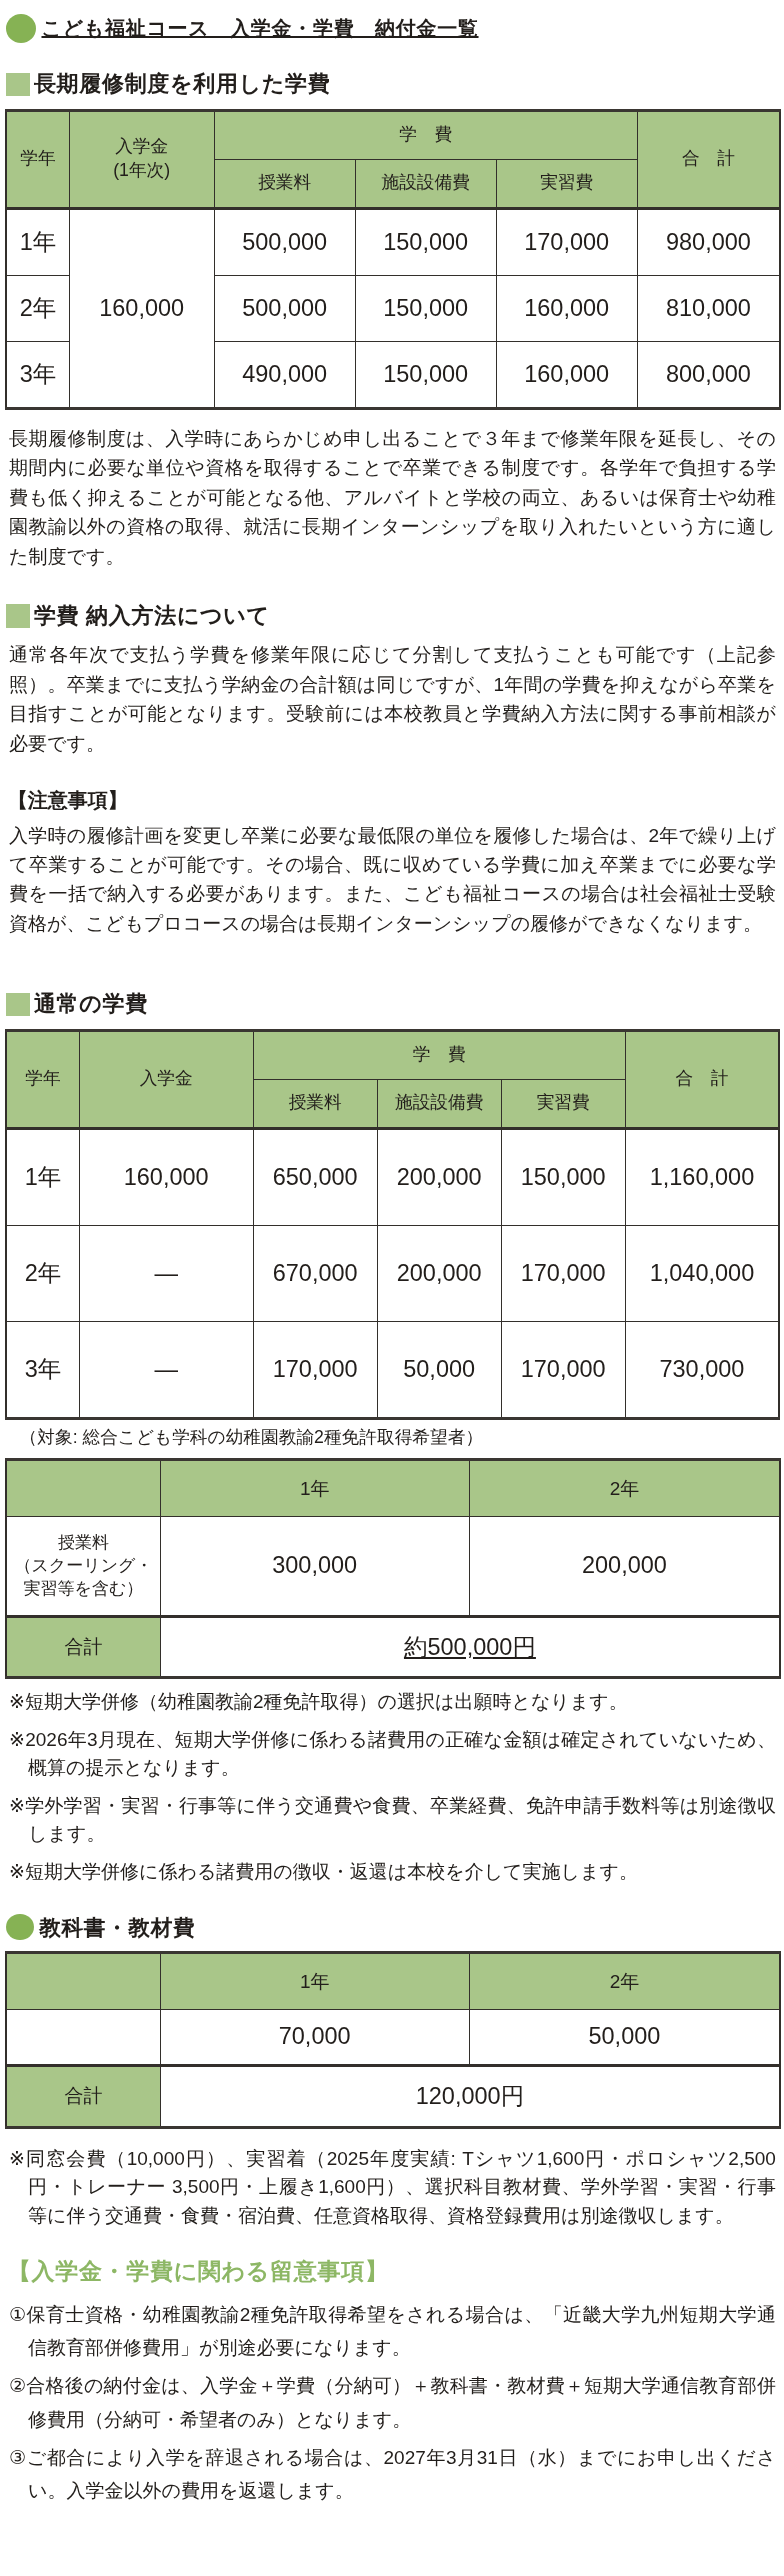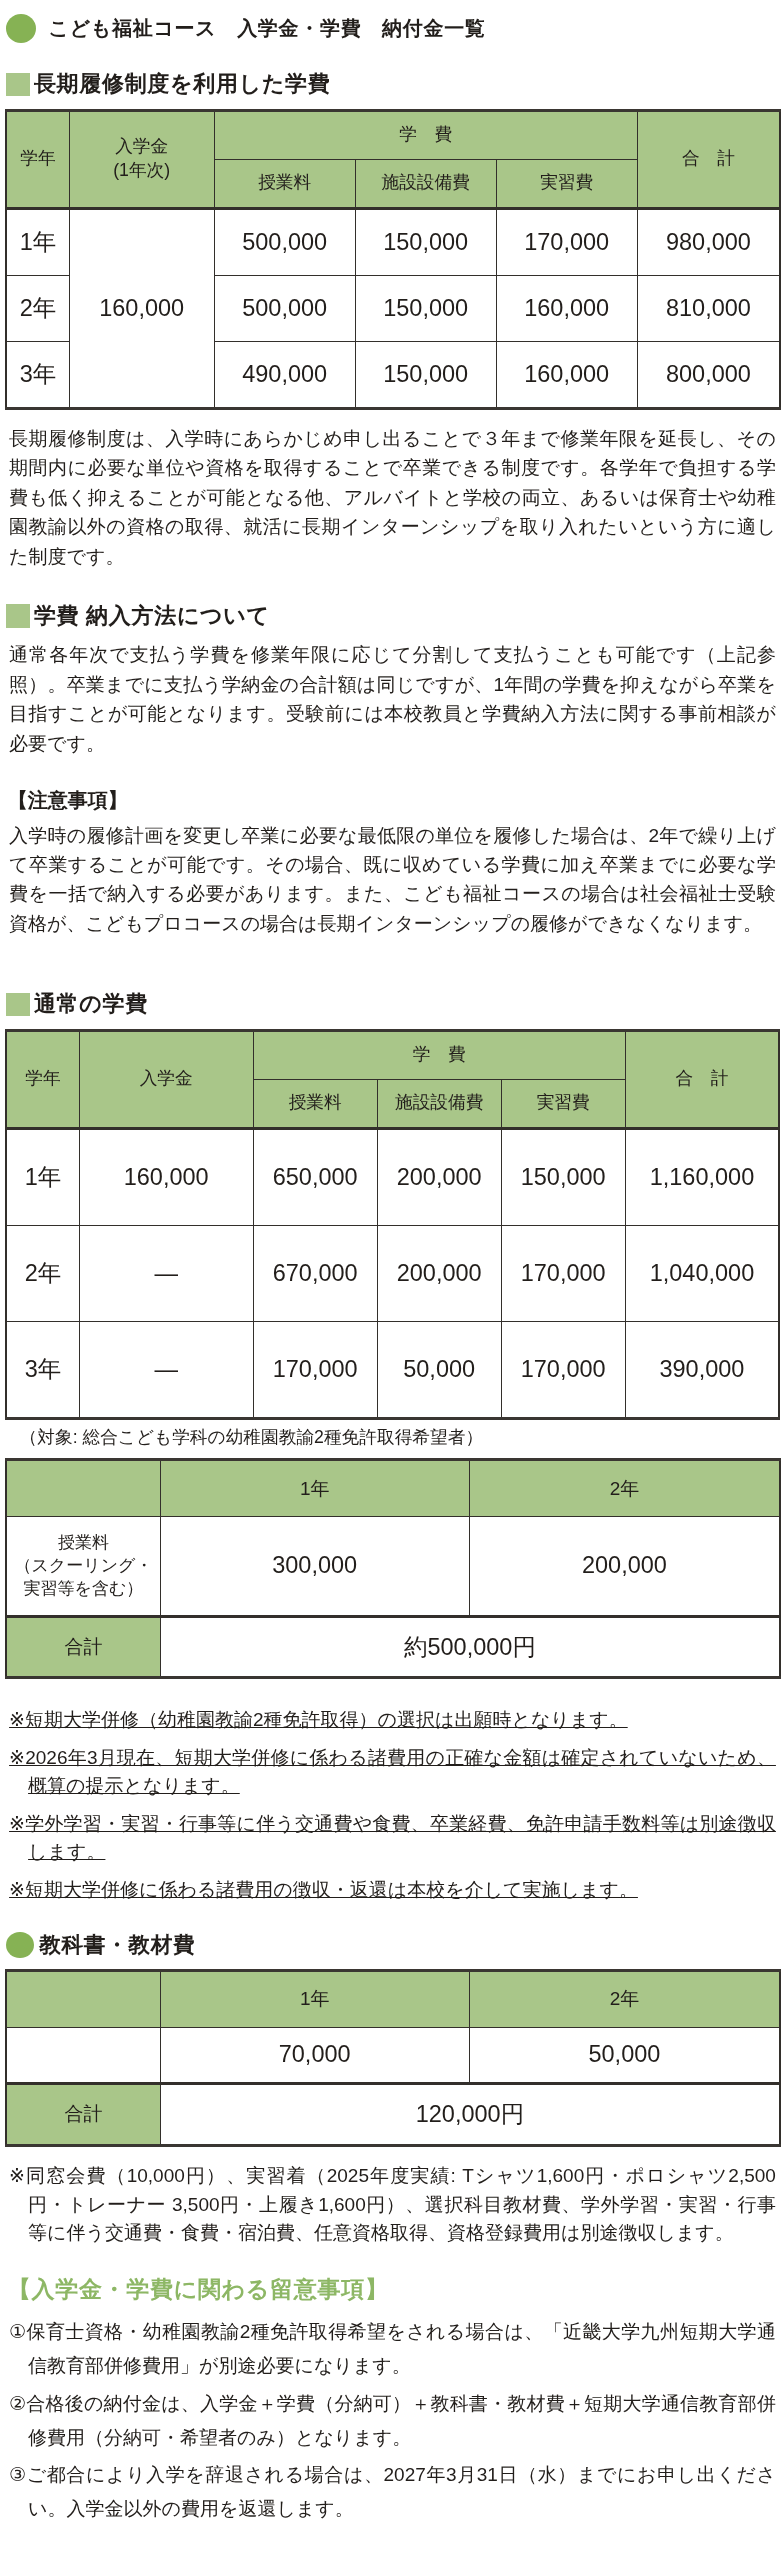--- a/index.html
+++ b/index.html
@@ -5,40 +5,40 @@
   html,body{margin:0;padding:0;background:#ffffff;}
   body{
     width:785px;
     font-family:"Liberation Sans","DejaVu Sans",sans-serif;
     color:#221e1b;
     -webkit-font-smoothing:antialiased;
   }
   .page{width:785px;box-sizing:border-box;padding:10.5px 5.2px 19.6px 5.2px;}
 
   
-  .title-row{display:flex;align-items:center;gap:12px;margin:3.9px 0 0 1.3px;}
+  .title-row{display:flex;align-items:center;gap:5px;margin:3.9px 0 0 1.3px;text-decoration:underline;}
   .dot{width:30px;height:29px;border-radius:50%;background:#86b254;flex:0 0 auto;}
   .dot.sm{width:27.5px;height:26px;}
   .title-row h1{font-size:20px;font-weight:bold;margin:0;letter-spacing:0.7px;}
 
   .sec-head{display:flex;align-items:center;gap:3.9px;margin:26px 0 0 1.3px;}
   .sec-head .sq{width:23.5px;height:23.5px;background:#a9c689;flex:0 0 auto;}
   .sec-head h2{font-size:22px;font-weight:bold;margin:0;letter-spacing:0.7px;}
 
   .circle-head{display:flex;align-items:center;gap:5.2px;margin:34px 0 0 1.3px;}
   .circle-head h2{font-size:21.6px;font-weight:bold;margin:0;letter-spacing:0.7px;}
   .subtitle{font-size:17.7px;margin:5.2px 0 0 14.4px;}
 
   .bracket-head{font-size:20px;font-weight:bold;margin:29px 0 0 2.6px;}
   .remarks-head{font-size:23px;font-weight:bold;color:#8db765;margin:26px 0 0 2.6px;letter-spacing:0.7px;}
 
   
   p.body{font-size:19px;line-height:1.55;margin:14.4px 3.9px 0 3.9px;text-align:justify;}
   .note{font-size:19px;line-height:1.5;margin:9.2px 3.9px 0 3.9px;padding-left:1em;text-indent:-1em;text-align:justify;}
-  .note-block{margin-top:27px;text-decoration:underline;}
+  .note-block{margin-top:9px;}
   .remarks-list{margin:10.5px 3.9px 0 3.9px;}
   .remarks-list .item{font-size:19px;line-height:1.78;padding-left:1em;text-indent:-1em;margin-top:3.9px;text-align:justify;}
 
   
   table.fee{border-collapse:collapse;table-layout:fixed;width:774px;margin:9.2px 0 0 0;
     border-top:3.9px solid #3a3632;border-bottom:3.9px solid #3a3632;
     border-left:2px solid #332f2b;border-right:2px solid #332f2b;}
   table.fee th,table.fee td{border:1.3px solid #332f2b;text-align:center;vertical-align:middle;padding:0;}
   table.fee th{background:#a9c689;font-weight:normal;font-size:17.7px;line-height:1.35;}
   table.fee td{font-size:23.5px;background:#fff;}
@@ -51,21 +51,21 @@
   table.t1 td{height:65px;}
 
   table.t2 tr.h1 th{height:47px;}
   table.t2 tr.h2 th{height:47px;}
   table.t2 td{height:95px;}
 
   table.t3 tr.h1 th{height:55px;font-size:19px;}
   table.t3 td.lab{font-size:17px;background:#fff;}
   table.t3 td.val{height:98px;}
   table.t3 td.total-lab{background:#a9c689;font-size:19px;height:58px;}
-  table.t3 td.total-val{font-size:23.5px;}
+  table.t3 td.total-val{font-size:23.5px;text-decoration:underline;}
 
   table.t4 tr.h1 th{height:55px;font-size:19px;}
   table.t4 td.val{height:54px;}
   table.t4 td.lab{background:#fff;}
   table.t4 td.total-lab{background:#a9c689;font-size:19px;height:59px;}
   table.t4 td.total-val{font-size:23.5px;}
 </style>
 </head>
 <body>
 
@@ -180,21 +180,21 @@
         <td>200,000</td>
         <td>170,000</td>
         <td>1,040,000</td>
       </tr>
       <tr>
         <td>3年</td>
         <td>—</td>
         <td>170,000</td>
         <td>50,000</td>
         <td>170,000</td>
-        <td>390,000</td>
+        <td>730,000</td>
       </tr>
     </tbody>
   </table>
 
   <div class="subtitle">（対象: 総合こども学科の幼稚園教諭2種免許取得希望者）</div>
 
   <table class="fee t3">
     <colgroup>
         <col style="width:154px">
         <col style="width:309px">

